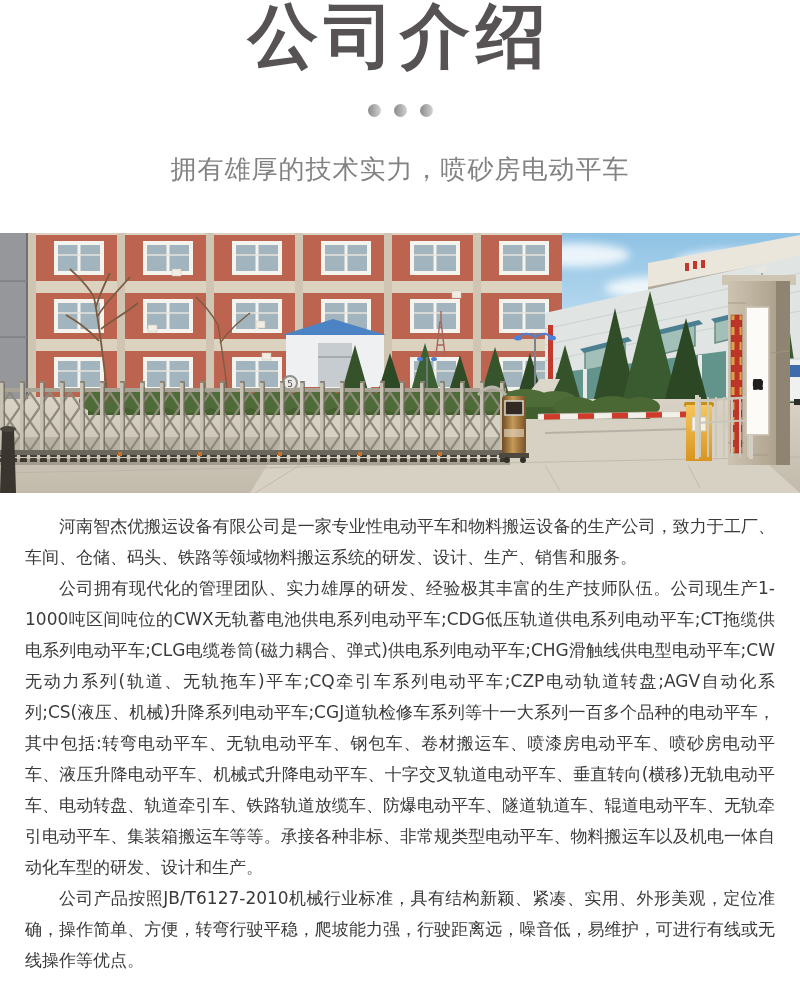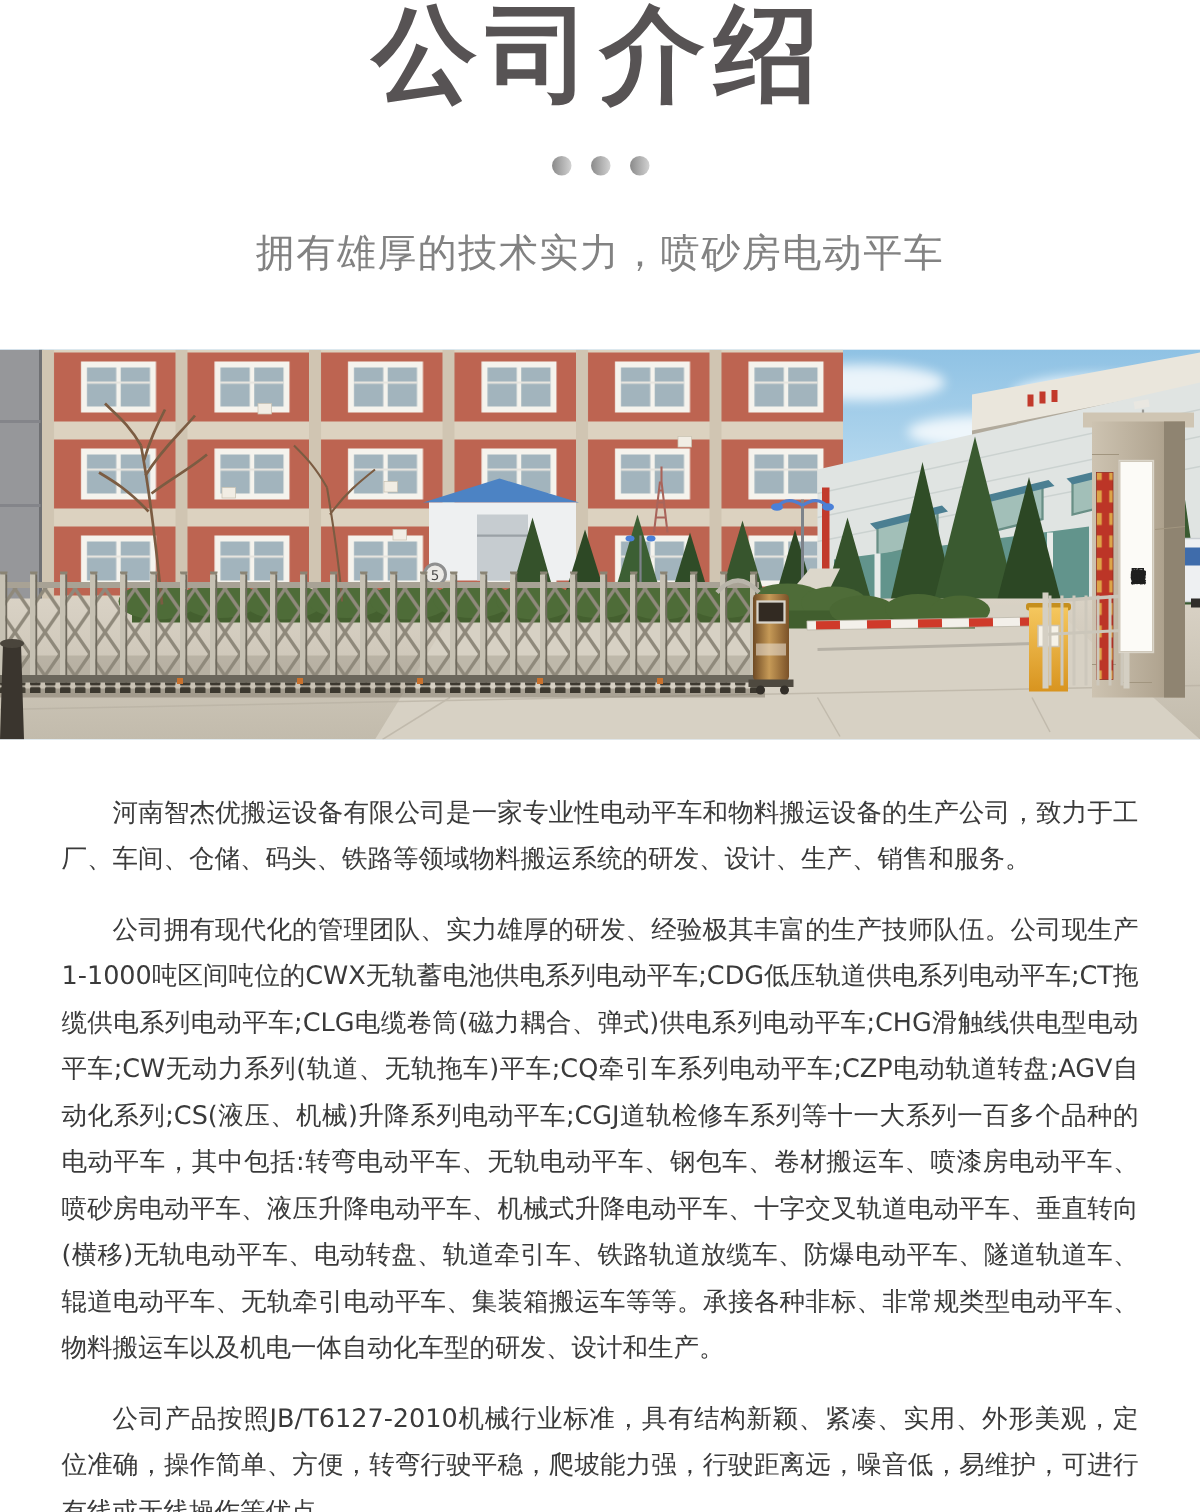--- a/index.html
+++ b/index.html
@@ -19,21 +19,21 @@
   .photo-sign{
     position:absolute;left:746px;top:74px;width:23px;height:128px;box-sizing:border-box;
     background:#fcfbf7;border:1px solid #cfc8ba;
     writing-mode:vertical-rl;text-orientation:upright;
     display:flex;align-items:center;justify-content:center;
     font-size:10px;font-weight:700;color:#1f1f1f;letter-spacing:0;
   }
 
   
   .body-text{padding:18px 25px 22px;font-size:17px;line-height:31px;color:#3a3a3a;text-align:justify;}
-  .body-text p{margin:16px;text-indent:2em;}
+  .body-text p{margin:0;text-indent:2em;}
 </style>
 </head>
 <body>
 
 <div class="page">
 
   <header class="intro-header">
     <h1 class="title">公司介绍</h1>
     <div class="dots">
       <span class="dot"></span>

